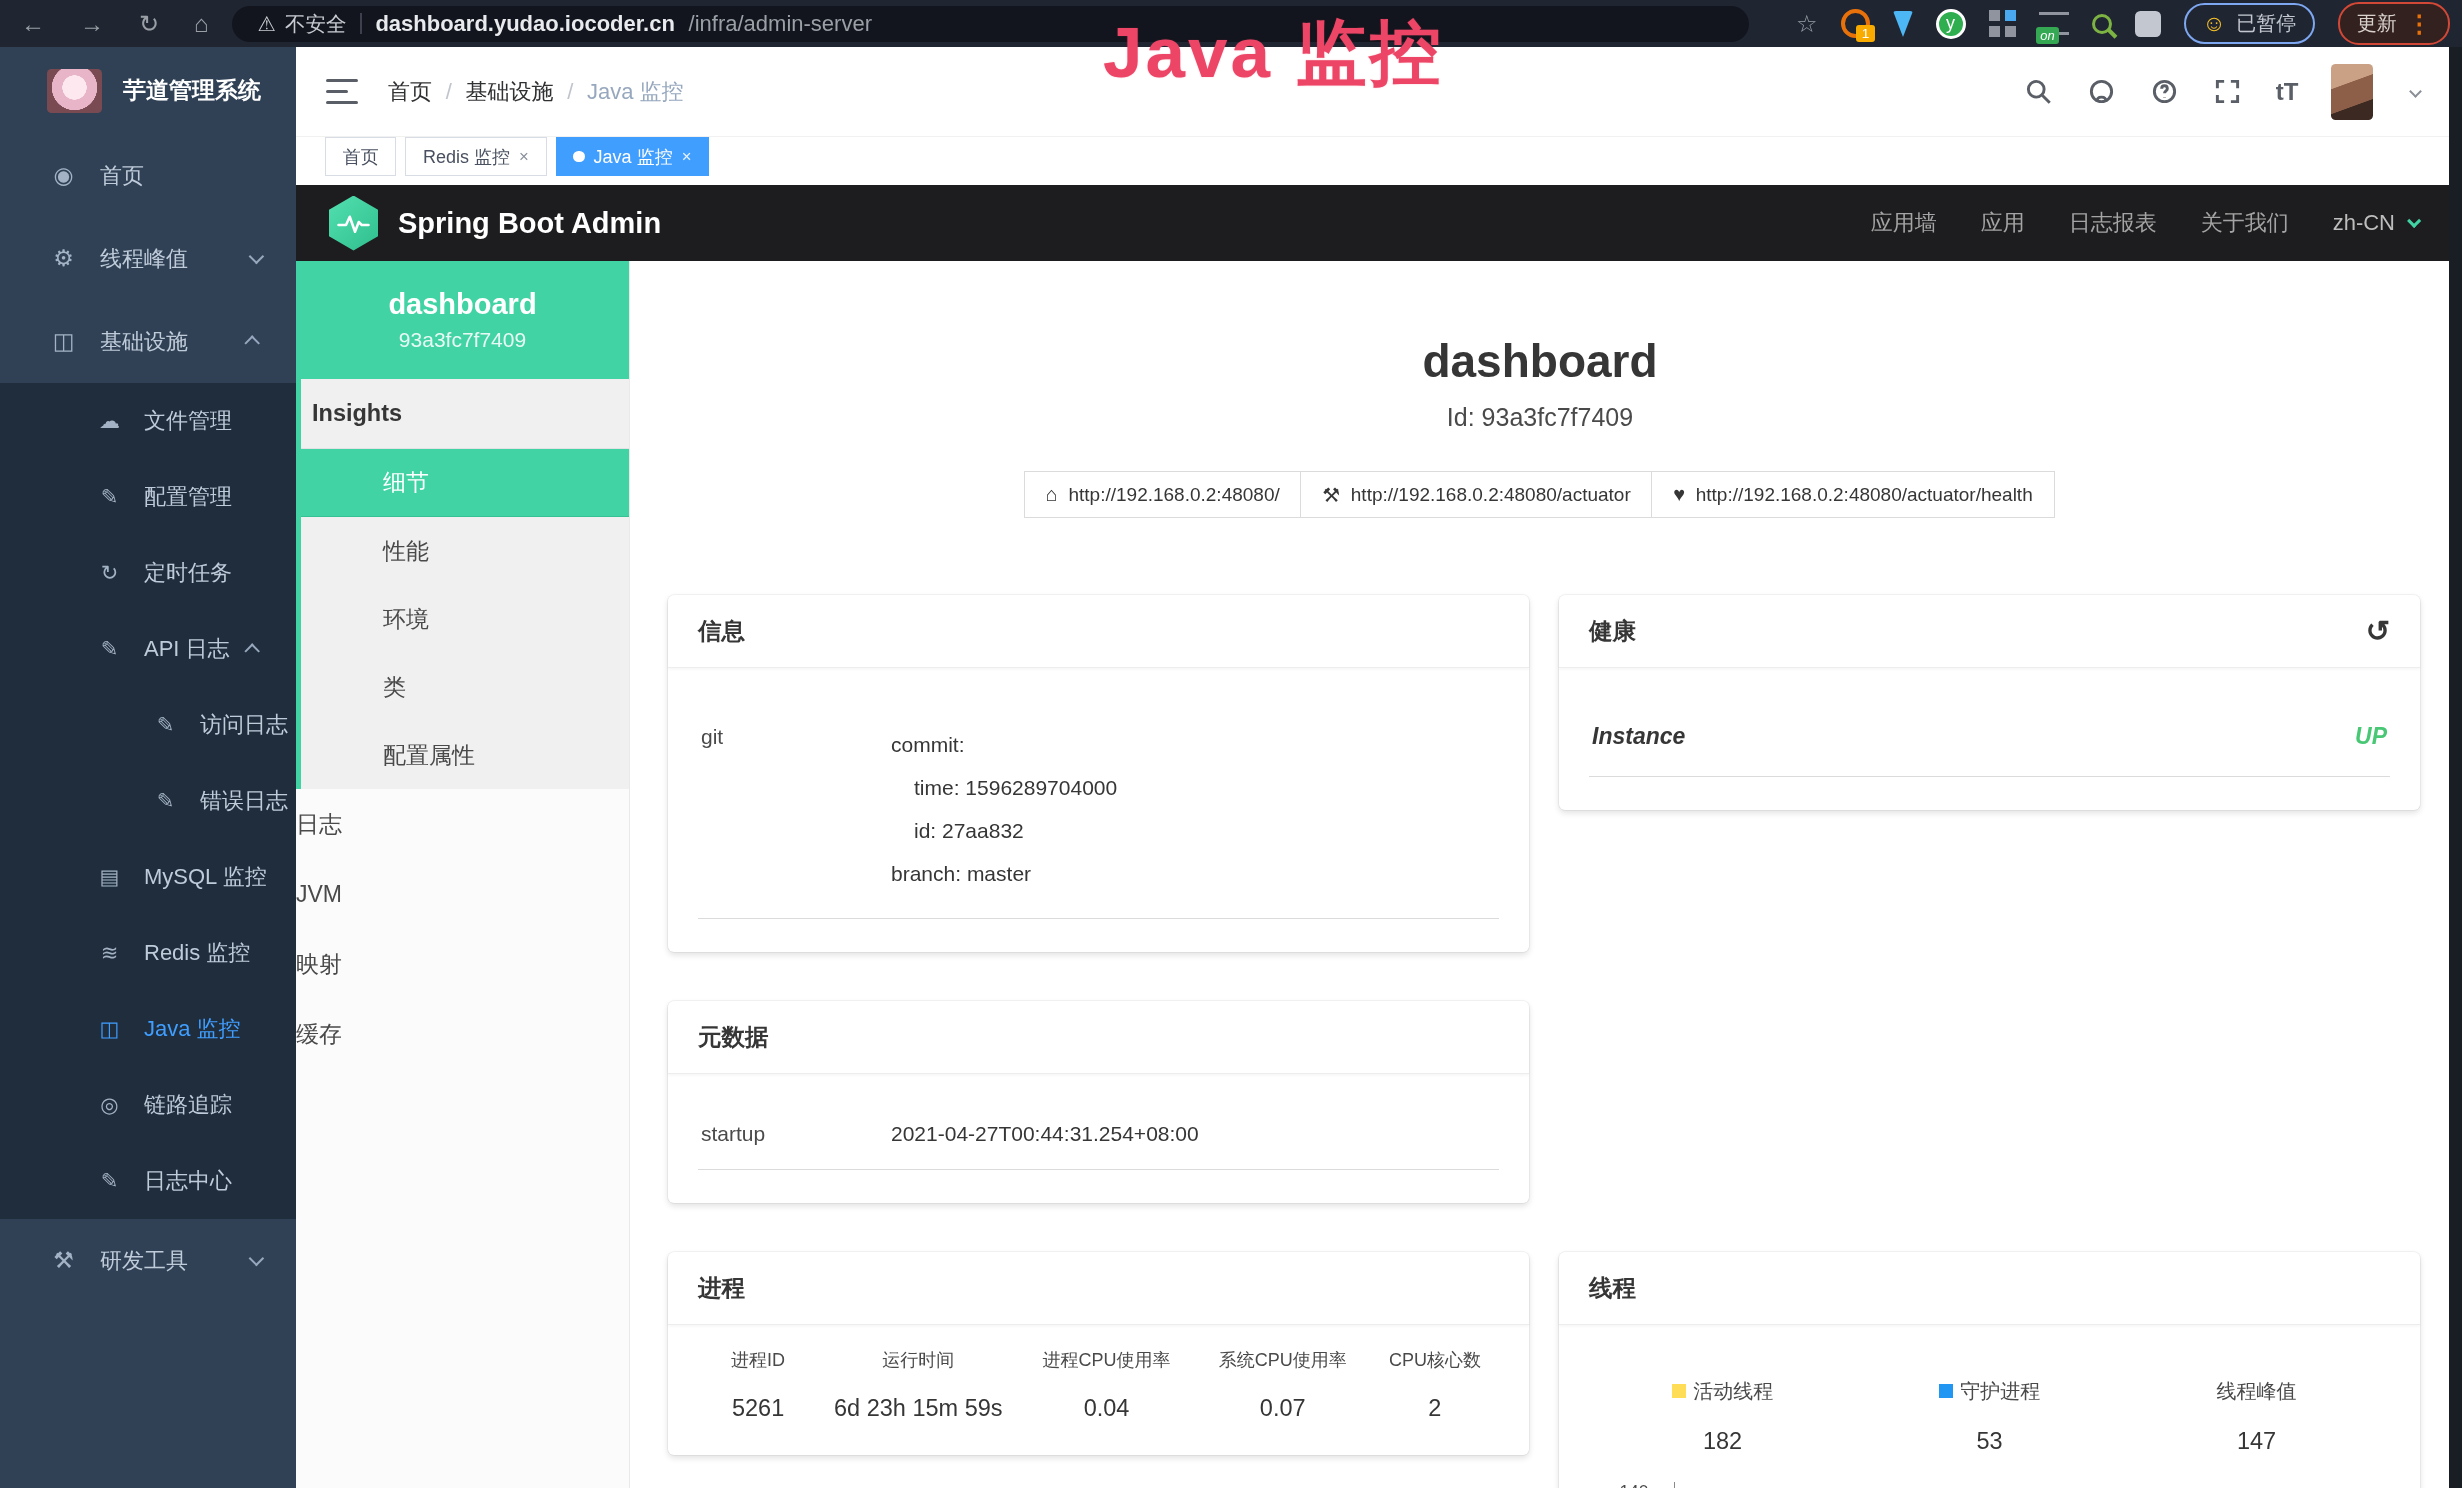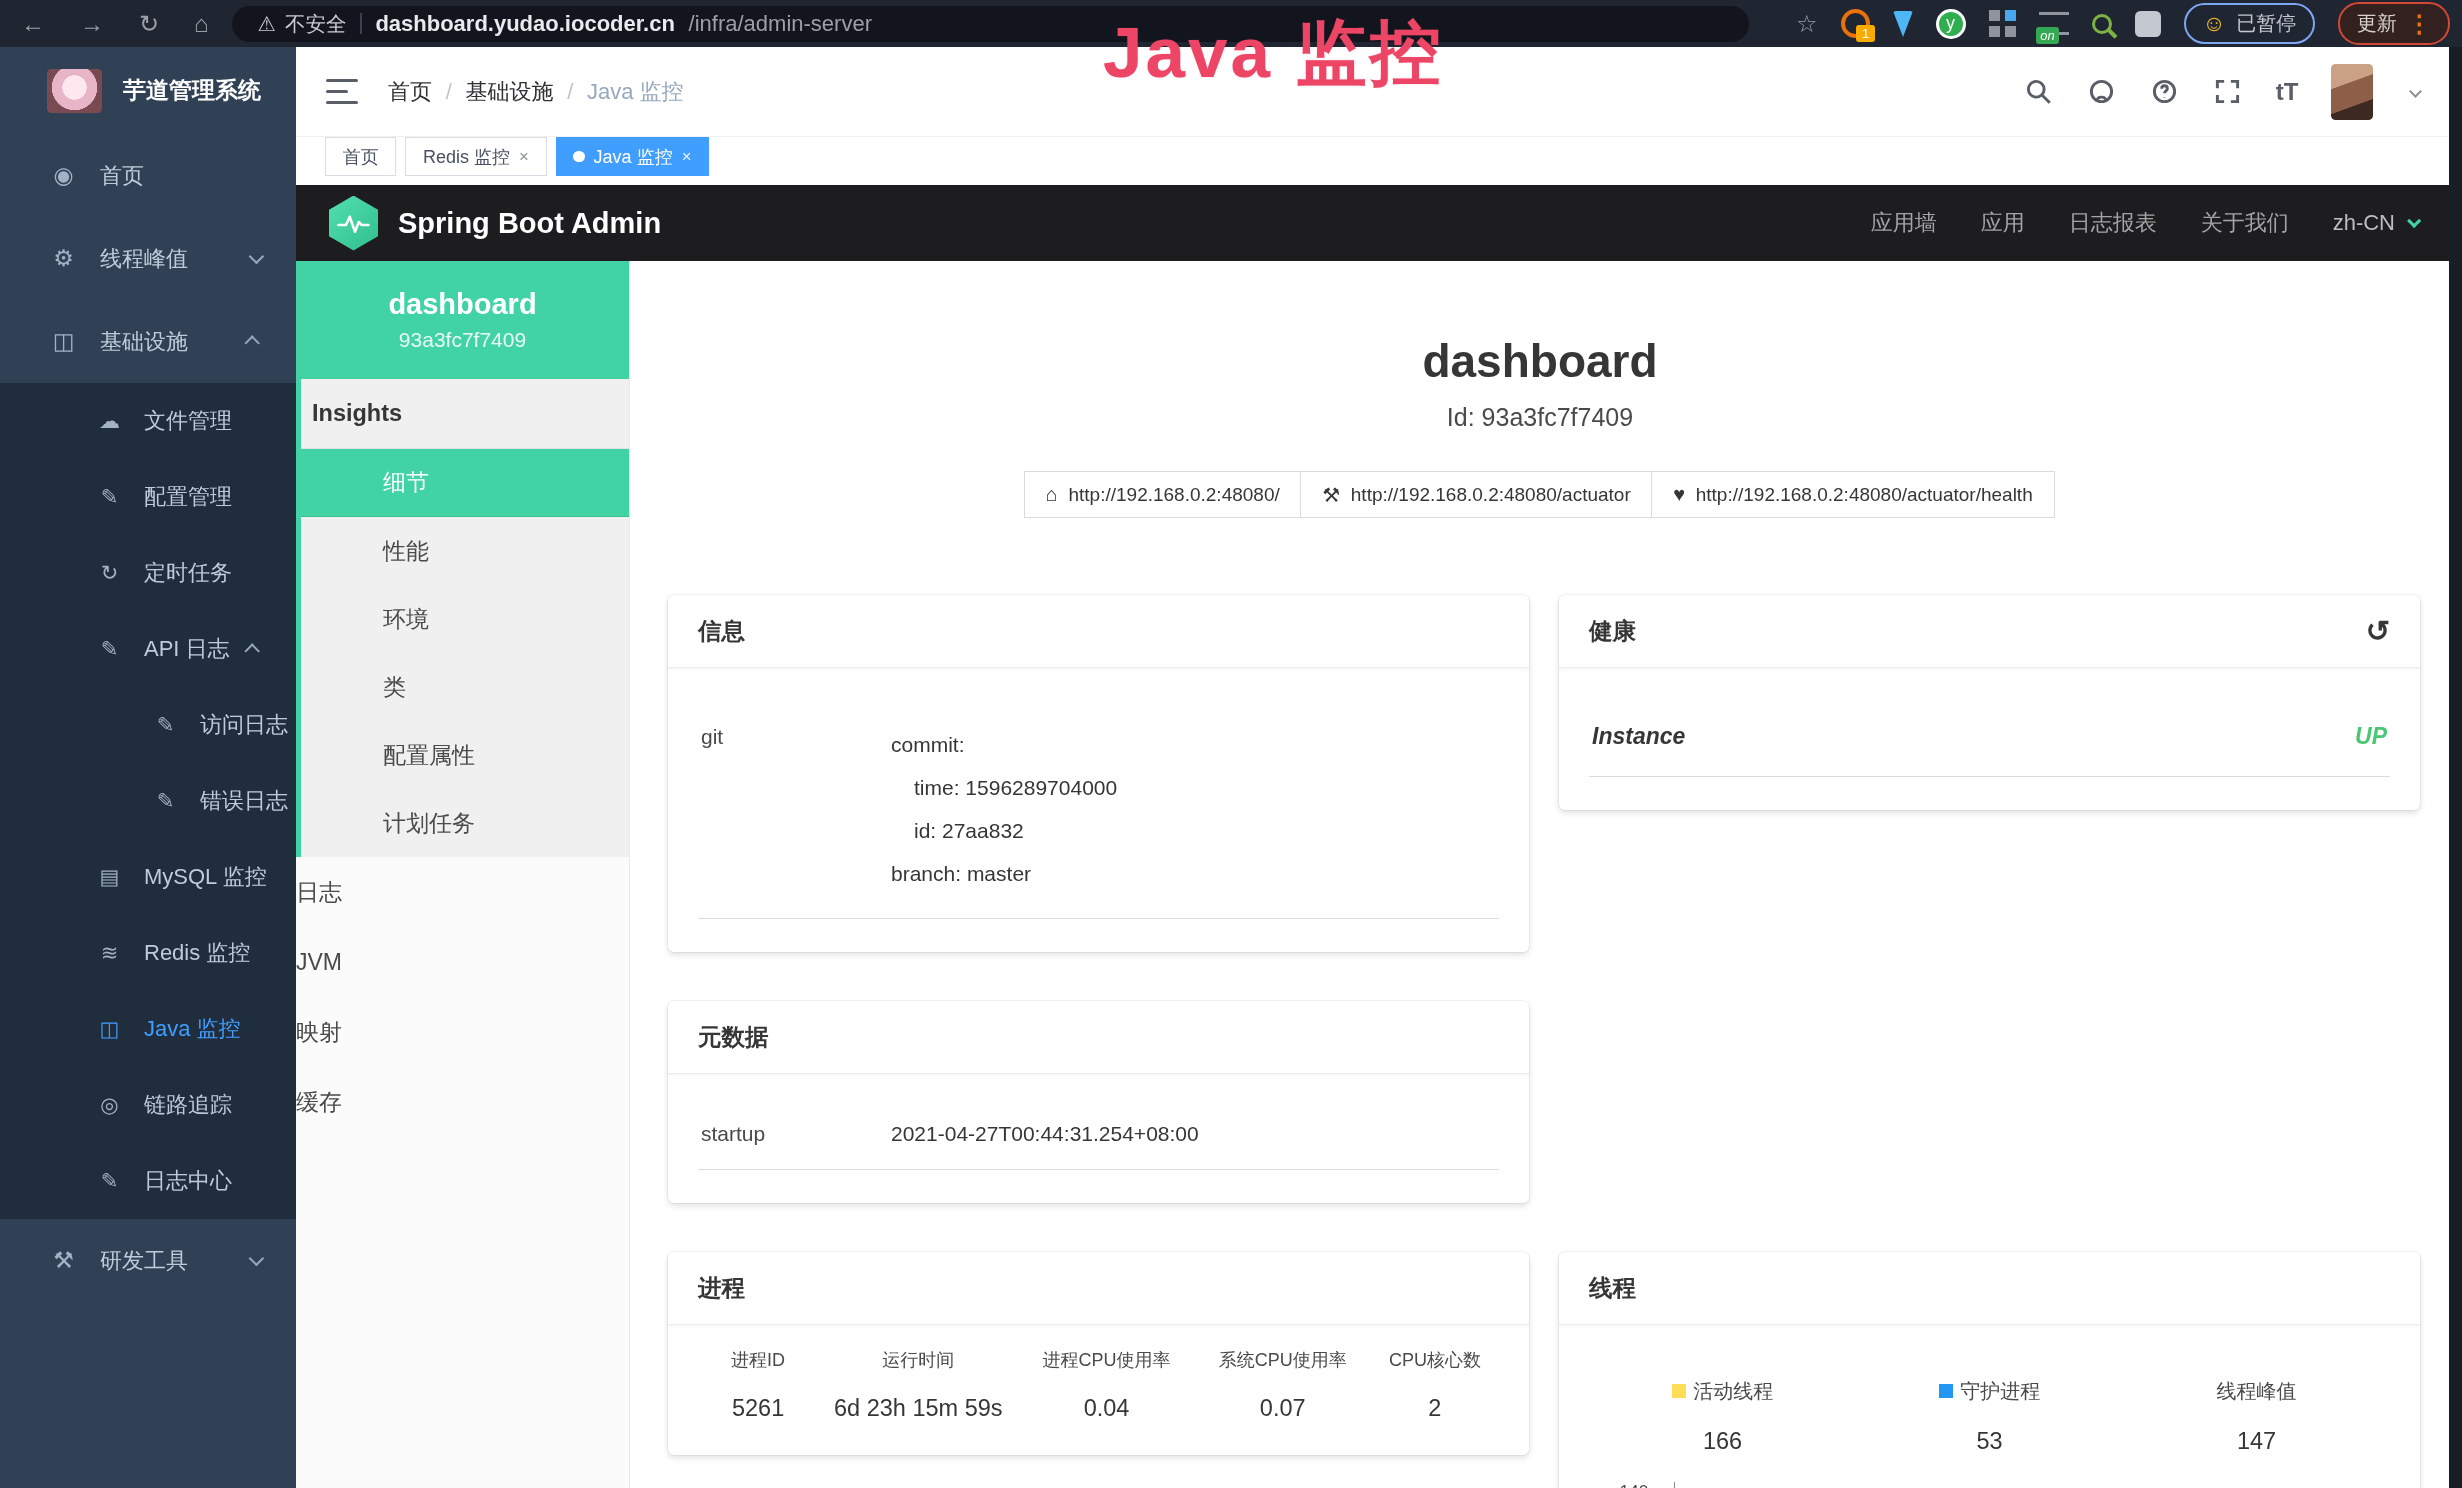--- a/index.html
+++ b/index.html
@@ -390,21 +390,20 @@
         <div class="app-name">dashboard</div>
         <div class="app-id">93a3fc7f7409</div>
       </div>
       <div class="grp">
         <div class="grp-label">Insights</div>
         <div class="grp-item active">细节</div>
         <div class="grp-item">性能</div>
         <div class="grp-item">环境</div>
         <div class="grp-item">类</div>
         <div class="grp-item">配置属性</div>
-        <div class="grp-item">计划任务</div>
       </div>
       <div class="side-item">日志</div>
       <div class="side-item">JVM</div>
       <div class="side-item">映射</div>
       <div class="side-item">缓存</div>
     </div>
 
     <div class="main-content">
       <div class="page-title">dashboard</div>
       <div class="page-sub">Id: 93a3fc7f7409</div>
@@ -496,21 +495,21 @@
           <div class="card-h">
             <span>线程</span>
           </div>
           <div class="card-b">
             <div class="legend-row">
               <div>
                 <span class="leg-label">
                   <span class="sq yellow"></span>
                   <span>活动线程</span>
                 </span>
-                <div class="leg-val">166</div>
+                <div class="leg-val">182</div>
               </div>
               <div>
                 <span class="leg-label">
                   <span class="sq blue"></span>
                   <span>守护进程</span>
                 </span>
                 <div class="leg-val">53</div>
               </div>
               <div>
                 <span class="leg-label">

